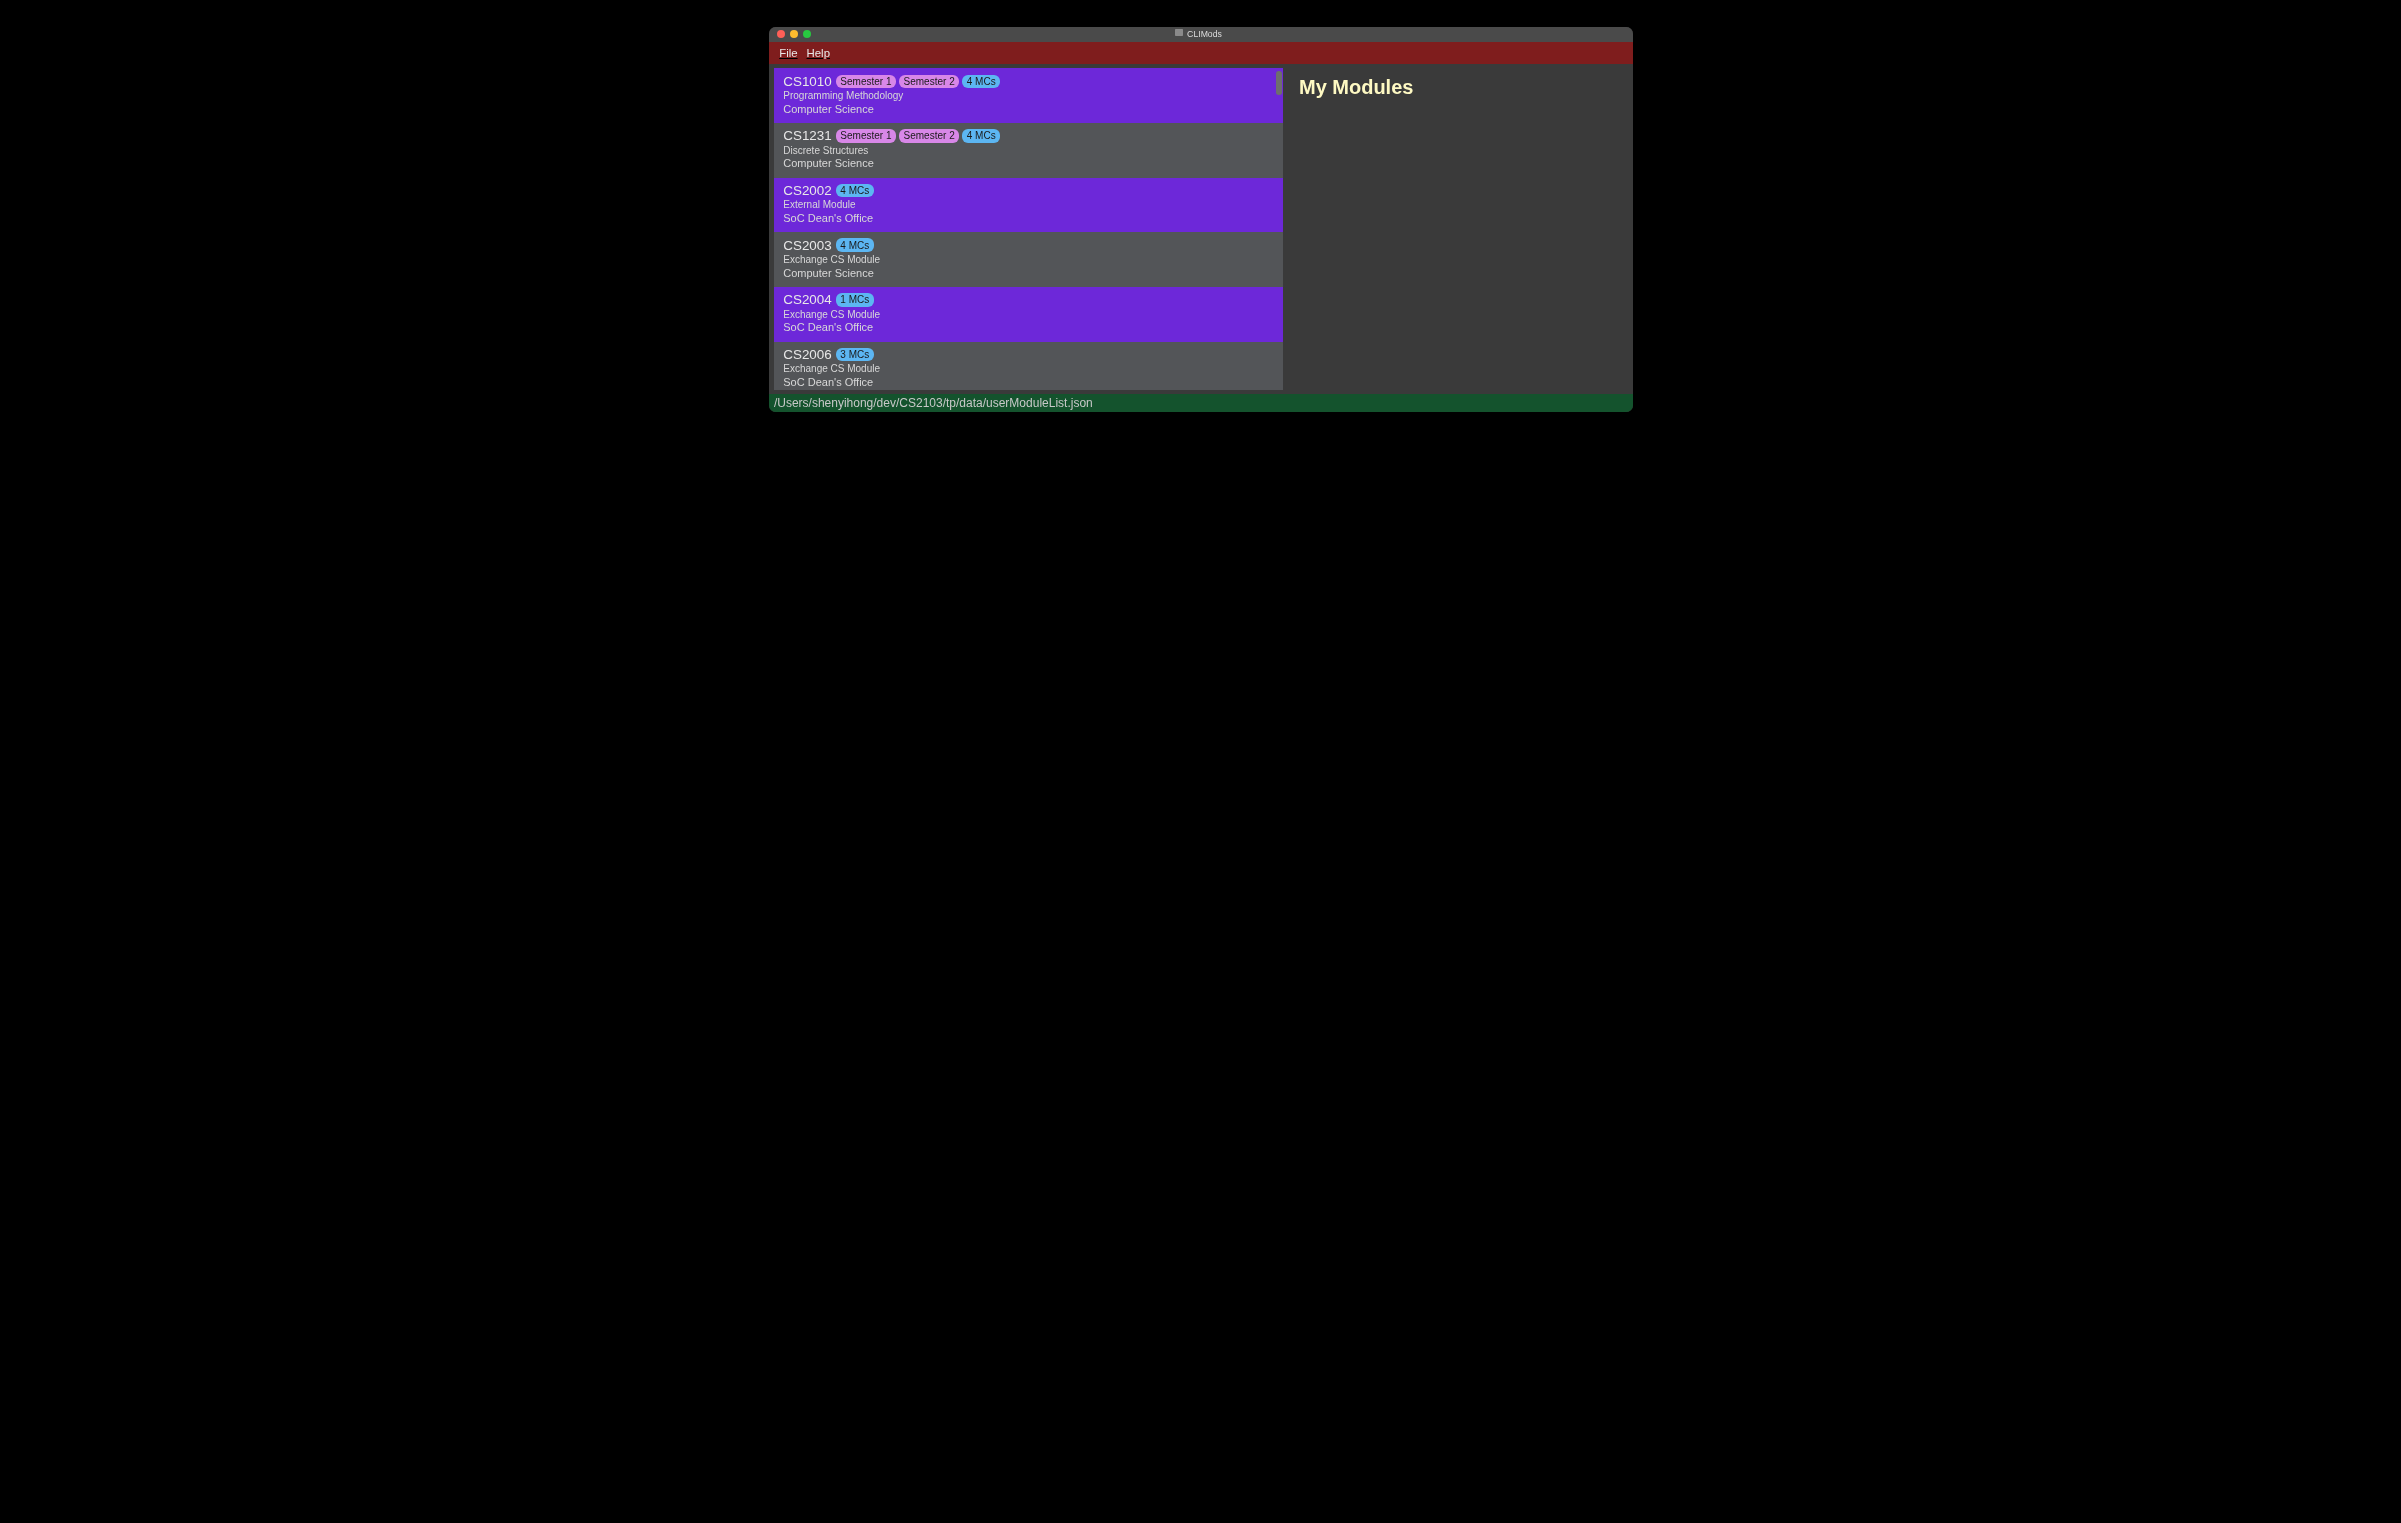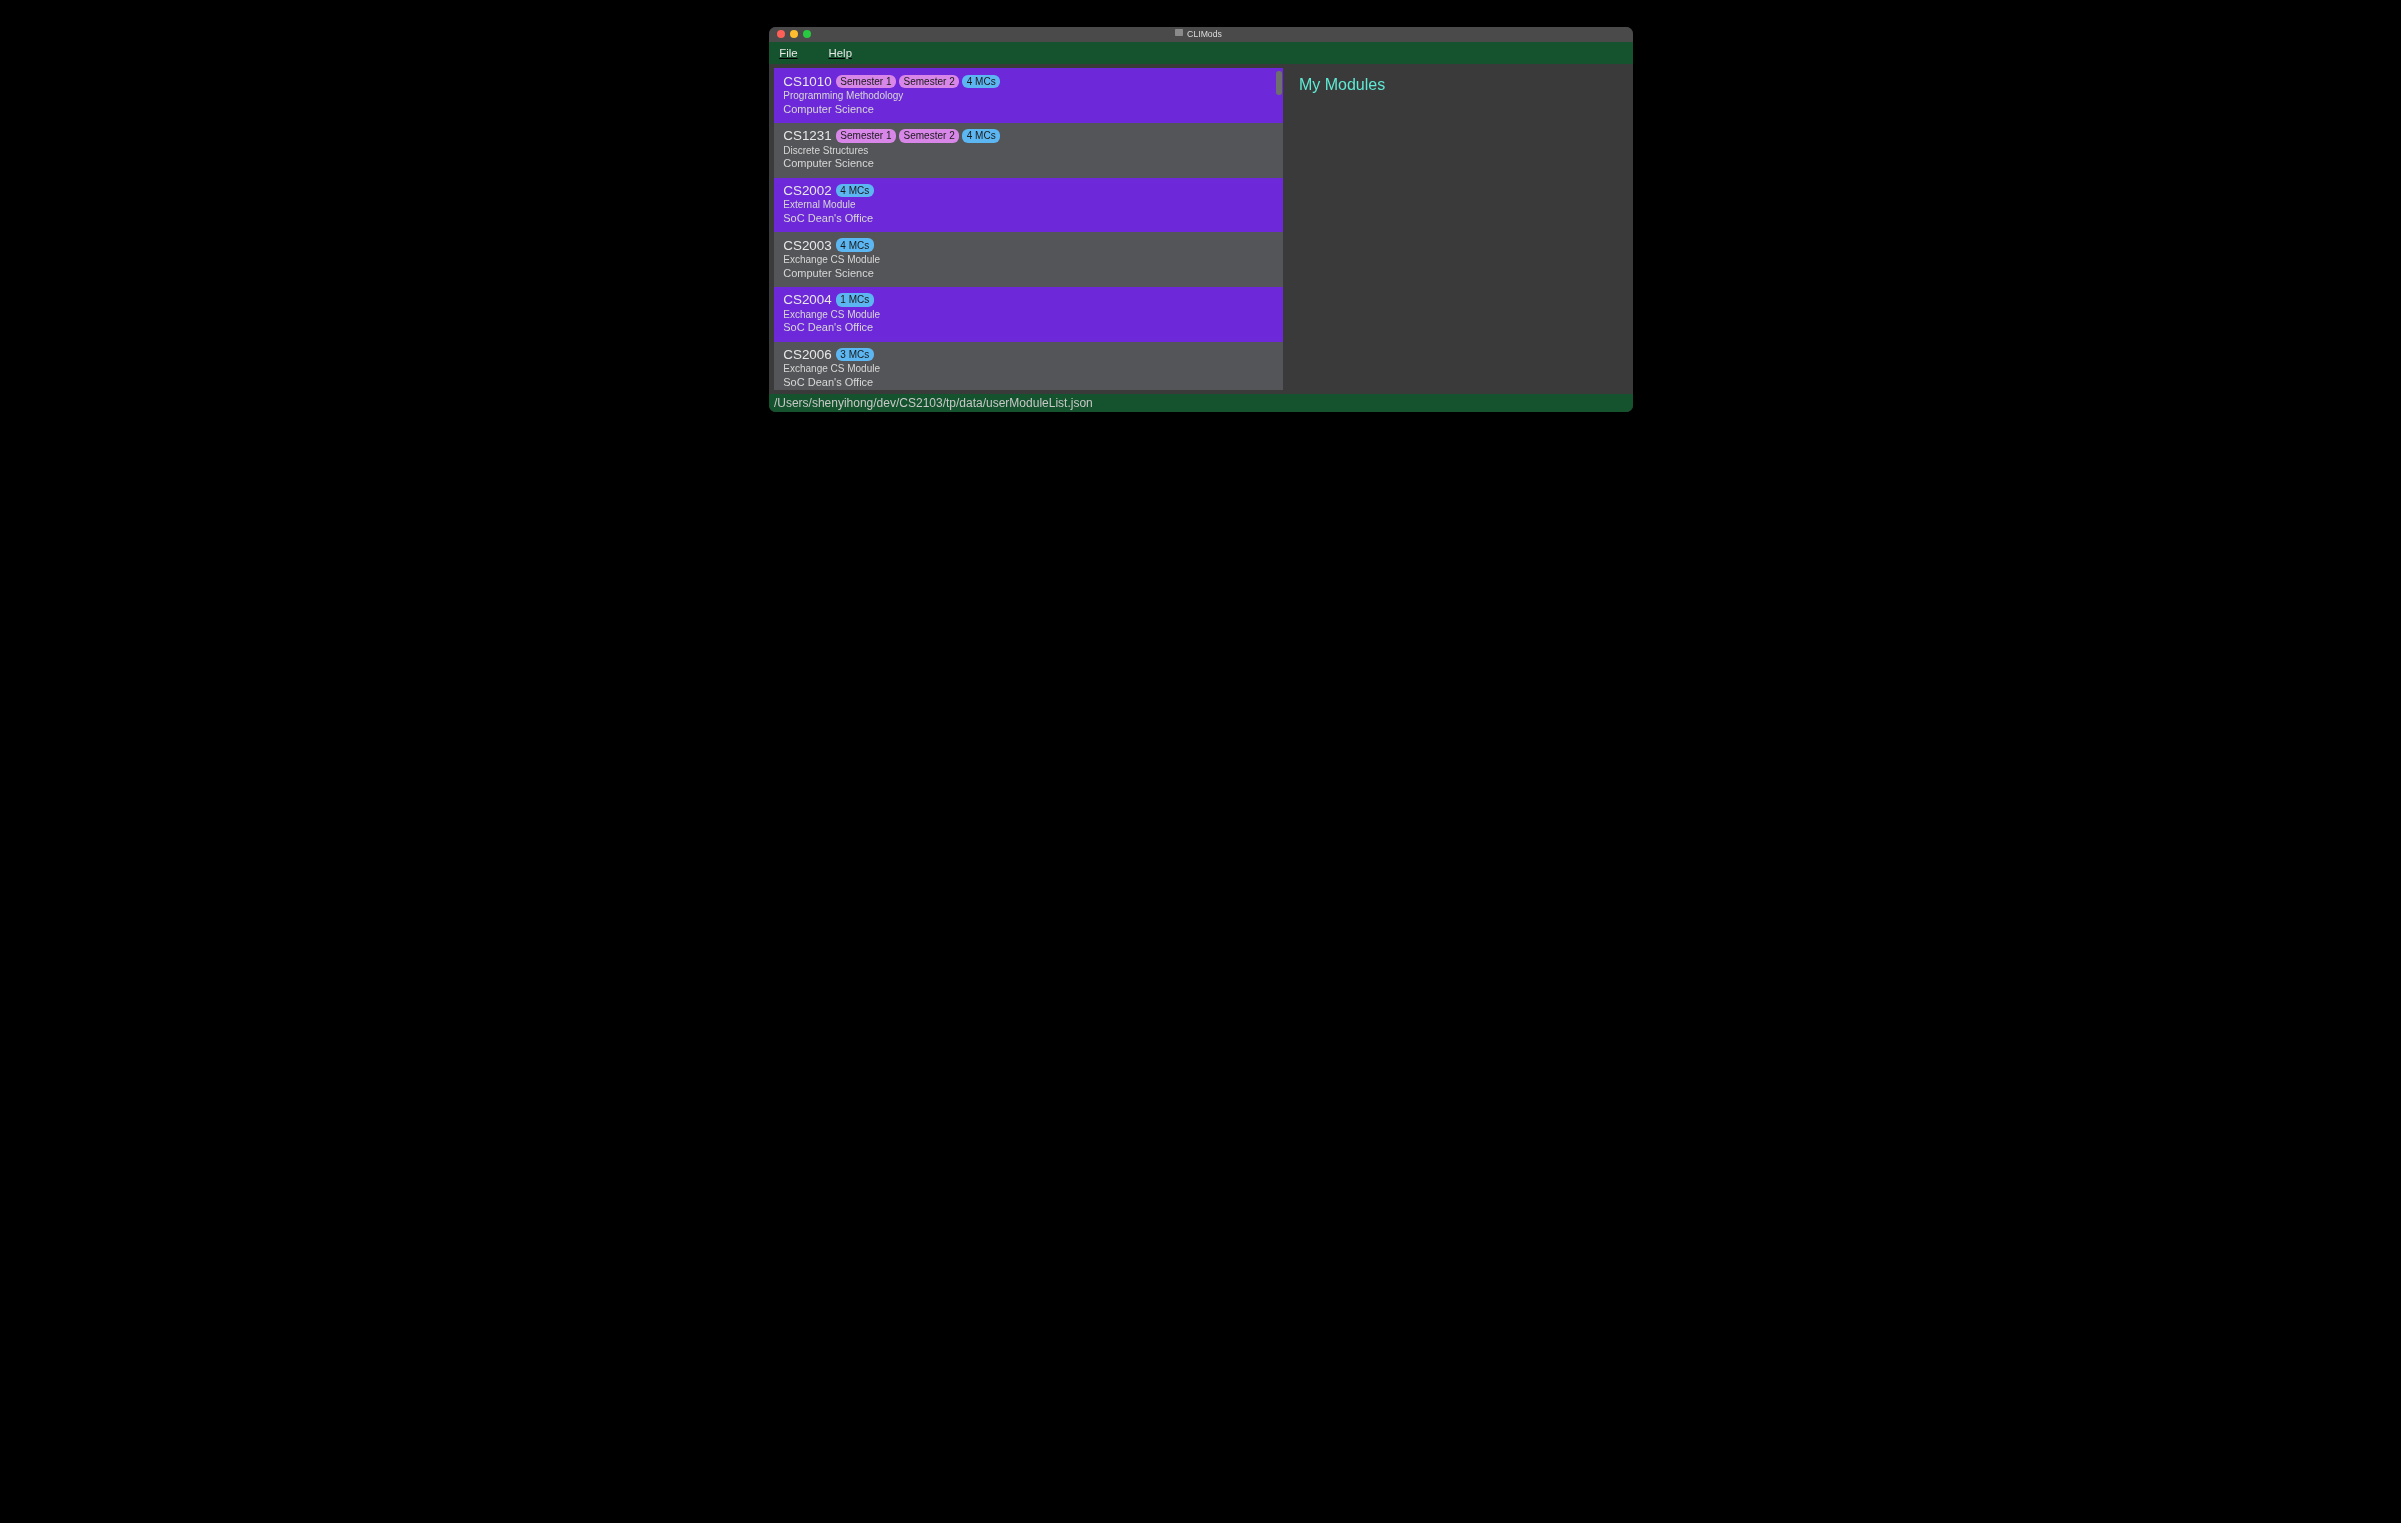--- a/index.html
+++ b/index.html
@@ -61,24 +61,24 @@
       background: #8a8a8a;
       border-radius: 0.7px;
       display: inline-block;
     }
     .title-text {
       color: #ddd;
       font-size: 8.7px;
       font-weight: 500;
     }
     .menubar {
-      background: #14532d;
+      background: #7f1d1d;
       display: flex;
       padding: 2.7px 6.7px;
-      gap: 23px;
+      gap: 1px;
       text-decoration: underline;
     }
     .menu-item {
       color: #e8e8e8;
       font-size: 11.4px;
       padding: 2.7px 4px;
       cursor: pointer;
     }
     .content {
       display: flex;
@@ -142,23 +142,23 @@
       background: #6e6e6e;
       border-radius: 2.7px;
     }
     .right-panel {
       flex: 1;
       height: 322px;
       background: #3a3a3a;
       padding: 8px 9.4px;
     }
     .right-title {
-      color: #5eead4;
-      font-size: 16px;
-      font-weight: 400;
+      color: #fef9c3;
+      font-size: 20px;
+      font-weight: 700;
     }
     .result-box {
       margin: 4px 5.4px;
       border: 0.7px solid #5a5a5a;
       height: 115px;
       padding: 5.4px 6.7px;
       color: #e0e0e0;
       font-size: 10px;
       background: #3a3a3a;
     }

